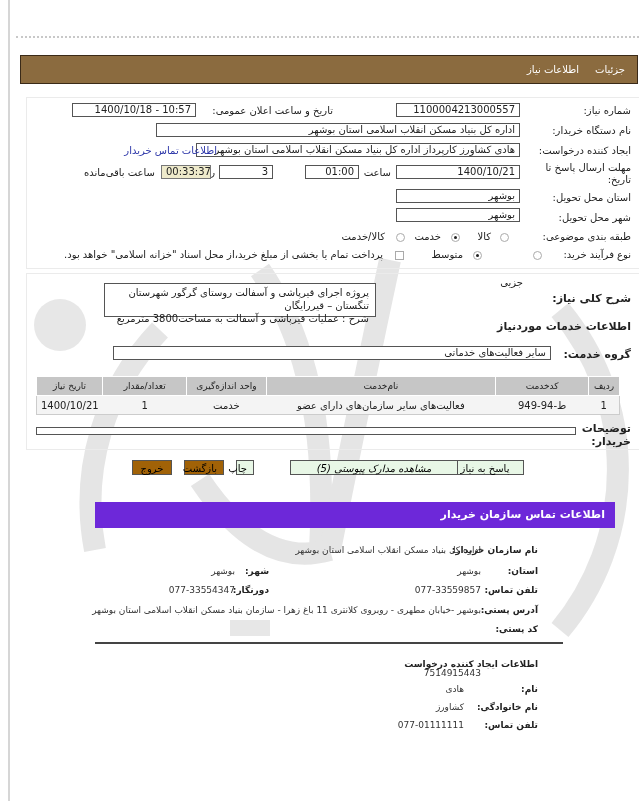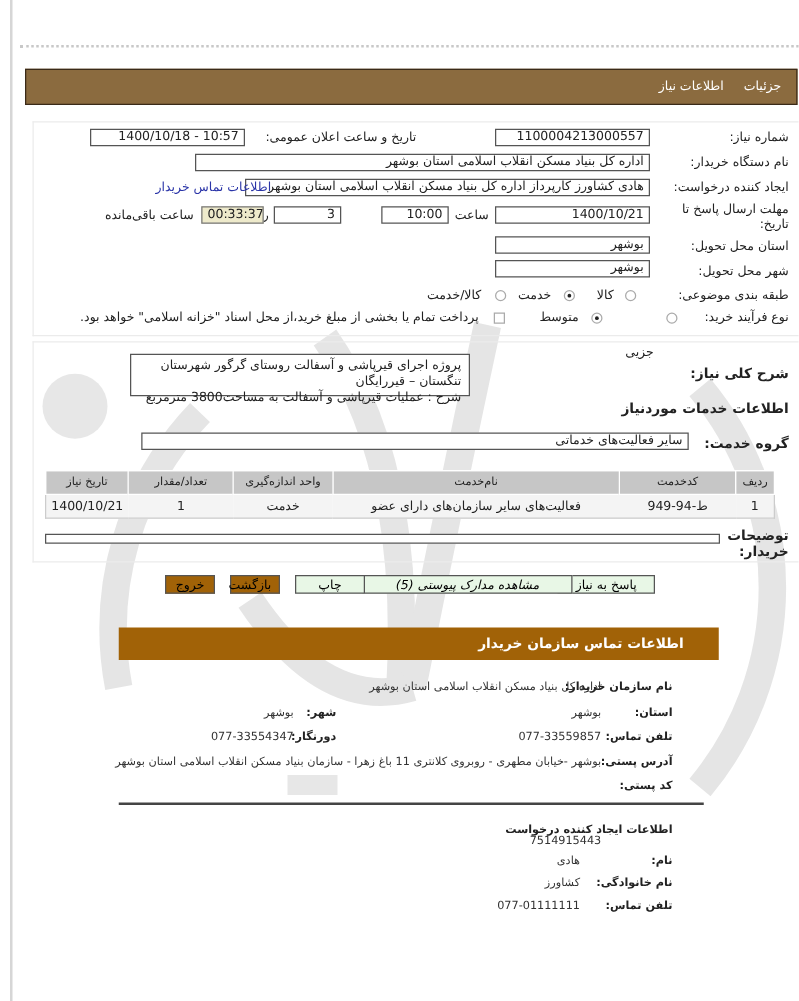--- a/index.html
+++ b/index.html
@@ -55,22 +55,22 @@
   table.items td { height:18px; text-align:center; padding:0 4px; background:#f4f4f4; font-size:10px; }
 
   .btn {
     position:absolute; height:15px; border:1px solid #555; box-sizing:border-box; font-size:10px; line-height:13px;
     text-align:center; direction:rtl; cursor:pointer; font-family:"DejaVu Sans", sans-serif;
   }
   .btn.green { background:#e8f7e6; }
   .btn.red { background:#a16207; }
 
   .section-bar {
-    position:absolute; left:95px; top:502px; width:480px; height:26px; background:#a16207;
-    direction:rtl; color:#fff; font-size:11px; font-weight:bold; line-height:26px; padding-right:28px; box-sizing:border-box;
+    position:absolute; left:95px; top:502px; width:520px; height:26px; background:#6d28d9;
+    direction:rtl; color:#fff; font-size:11px; font-weight:bold; line-height:26px; padding-right:10px; box-sizing:border-box;
   }
   .hr { position:absolute; left:95px; width:468px; border-top:2px solid #444; }
 
   .c { position:absolute; direction:rtl; text-align:right; font-size:9px; color:#333; white-space:nowrap; }
   .c.b { font-weight:bold; color:#222; }
 </style>
 </head>
 <body>
 
 <div class="left-rule"></div>
@@ -105,21 +105,21 @@
 <span class="lbl" style="right:8px; top:125px;">نام دستگاه خریدار:</span>
 <div class="box rtl" style="left:156px; top:123px; width:364px;">اداره کل بنیاد مسکن انقلاب اسلامی استان بوشهر</div>
 
 <span class="lbl" style="right:8px; top:145px;">ایجاد کننده درخواست:</span>
 <div class="box rtl" style="left:196px; top:143px; width:324px;">هادی کشاورز کارپرداز اداره کل بنیاد مسکن انقلاب اسلامی استان بوشهر</div>
 <span class="lbl link" style="right:422px; top:145px;">اطلاعات تماس خریدار</span>
 
 <span class="lbl" style="right:8px; top:162px; width:100px; white-space:normal; line-height:12px;">مهلت ارسال پاسخ تا تاریخ:</span>
 <div class="box ltr" style="left:396px; top:165px; width:124px;">1400/10/21</div>
 <span class="lbl" style="right:248px; top:167px;">ساعت</span>
-<div class="box ltr" style="left:305px; top:165px; width:54px;">10:00</div>
+<div class="box ltr" style="left:305px; top:165px; width:54px;">01:00</div>
 <div class="box ltr" style="left:219px; top:165px; width:54px;">3</div>
 <span class="lbl" style="right:424px; top:167px;">روز و</span>
 <div class="box timer" style="left:161px; top:165px; width:50px;">00:33:37</div>
 <span class="lbl" style="right:484px; top:167px;">ساعت باقی‌مانده</span>
 
 <span class="lbl" style="right:8px; top:192px;">استان محل تحویل:</span>
 <div class="box rtl" style="left:396px; top:189px; width:124px;">بوشهر</div>
 
 <span class="lbl" style="right:8px; top:212px;">شهر محل تحویل:</span>
 <div class="box rtl" style="left:396px; top:208px; width:124px;">بوشهر</div>
@@ -174,21 +174,21 @@
       <td>1400/10/21</td>
     </tr>
   </tbody>
 </table>
 
 <span class="lbl bold" style="right:8px; top:422px; width:54px; white-space:normal; line-height:13px;">توضیحات خریدار:</span>
 <div class="box rtl" style="left:36px; top:427px; width:540px; height:8px;"></div>
 
 <button class="btn green" style="left:446px; top:460px; width:78px;">پاسخ به نیاز</button>
 <button class="btn green" style="left:290px; top:460px; width:168px;font-style:italic;">مشاهده مدارک پیوستی (5)</button>
-<button class="btn green" style="left:236px; top:460px; width:56px;">چاپ</button>
+<button class="btn green" style="left:236px; top:460px; width:18px;">چاپ</button>
 <button class="btn red" style="left:184px; top:460px; width:40px;">بازگشت</button>
 <button class="btn red" style="left:132px; top:460px; width:40px;">خروج</button>
 
 <div class="section-bar">اطلاعات تماس سازمان خریدار</div>
 
 <span class="c b" style="right:101px; top:545px;">نام سازمان خریدار:</span>
 <span class="c" style="right:158px; top:545px;">اداره کل بنیاد مسکن انقلاب اسلامی استان بوشهر</span>
 
 <span class="c b" style="right:101px; top:566px;">استان:</span>
 <span class="c" style="right:158px; top:566px;">بوشهر</span>

